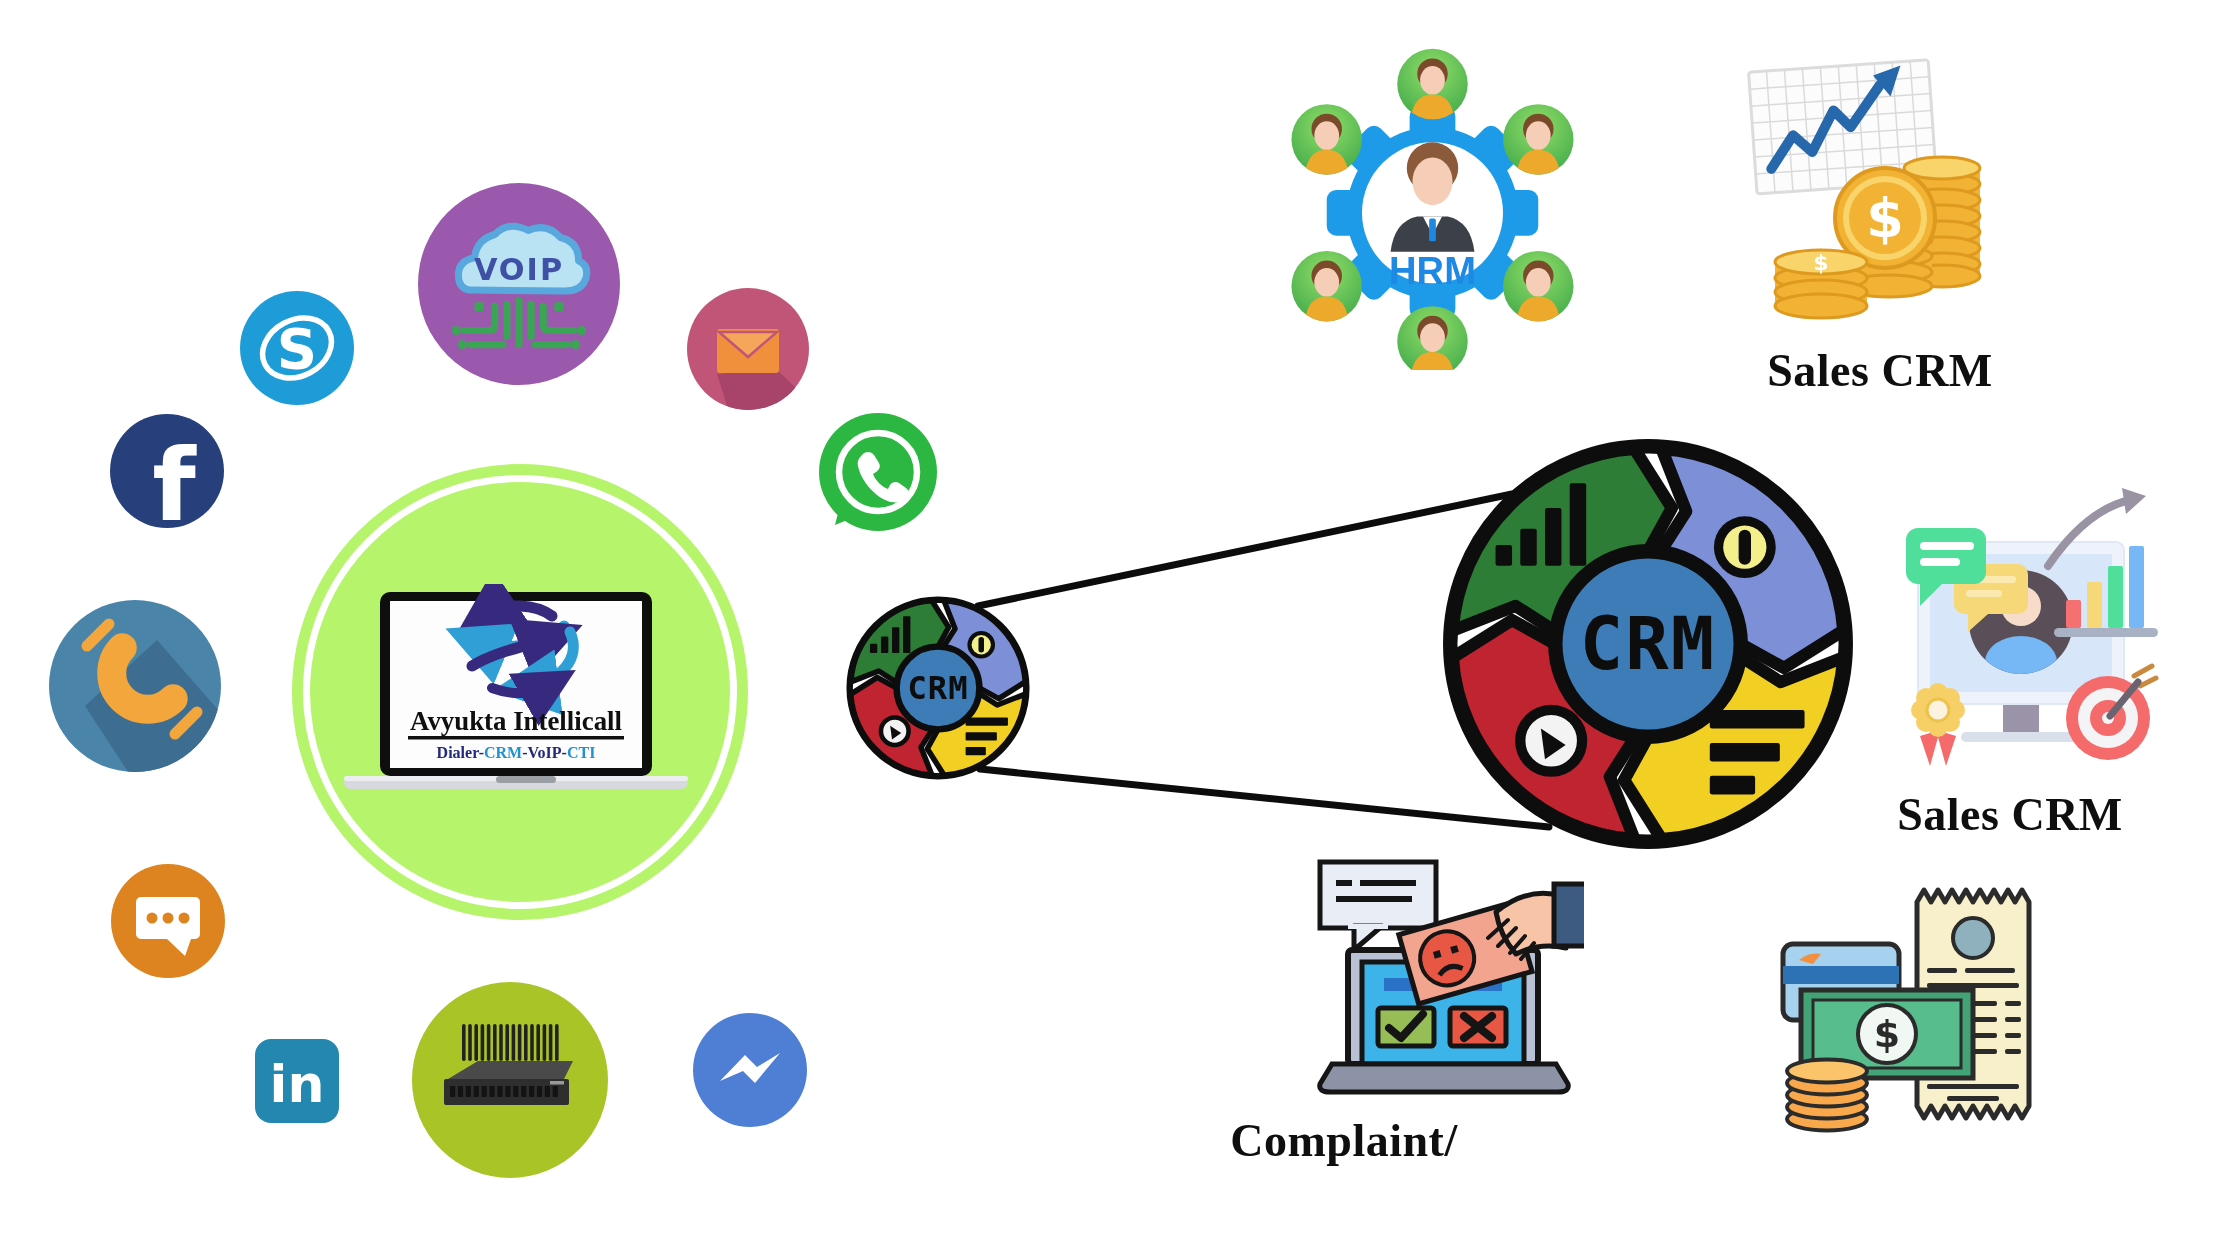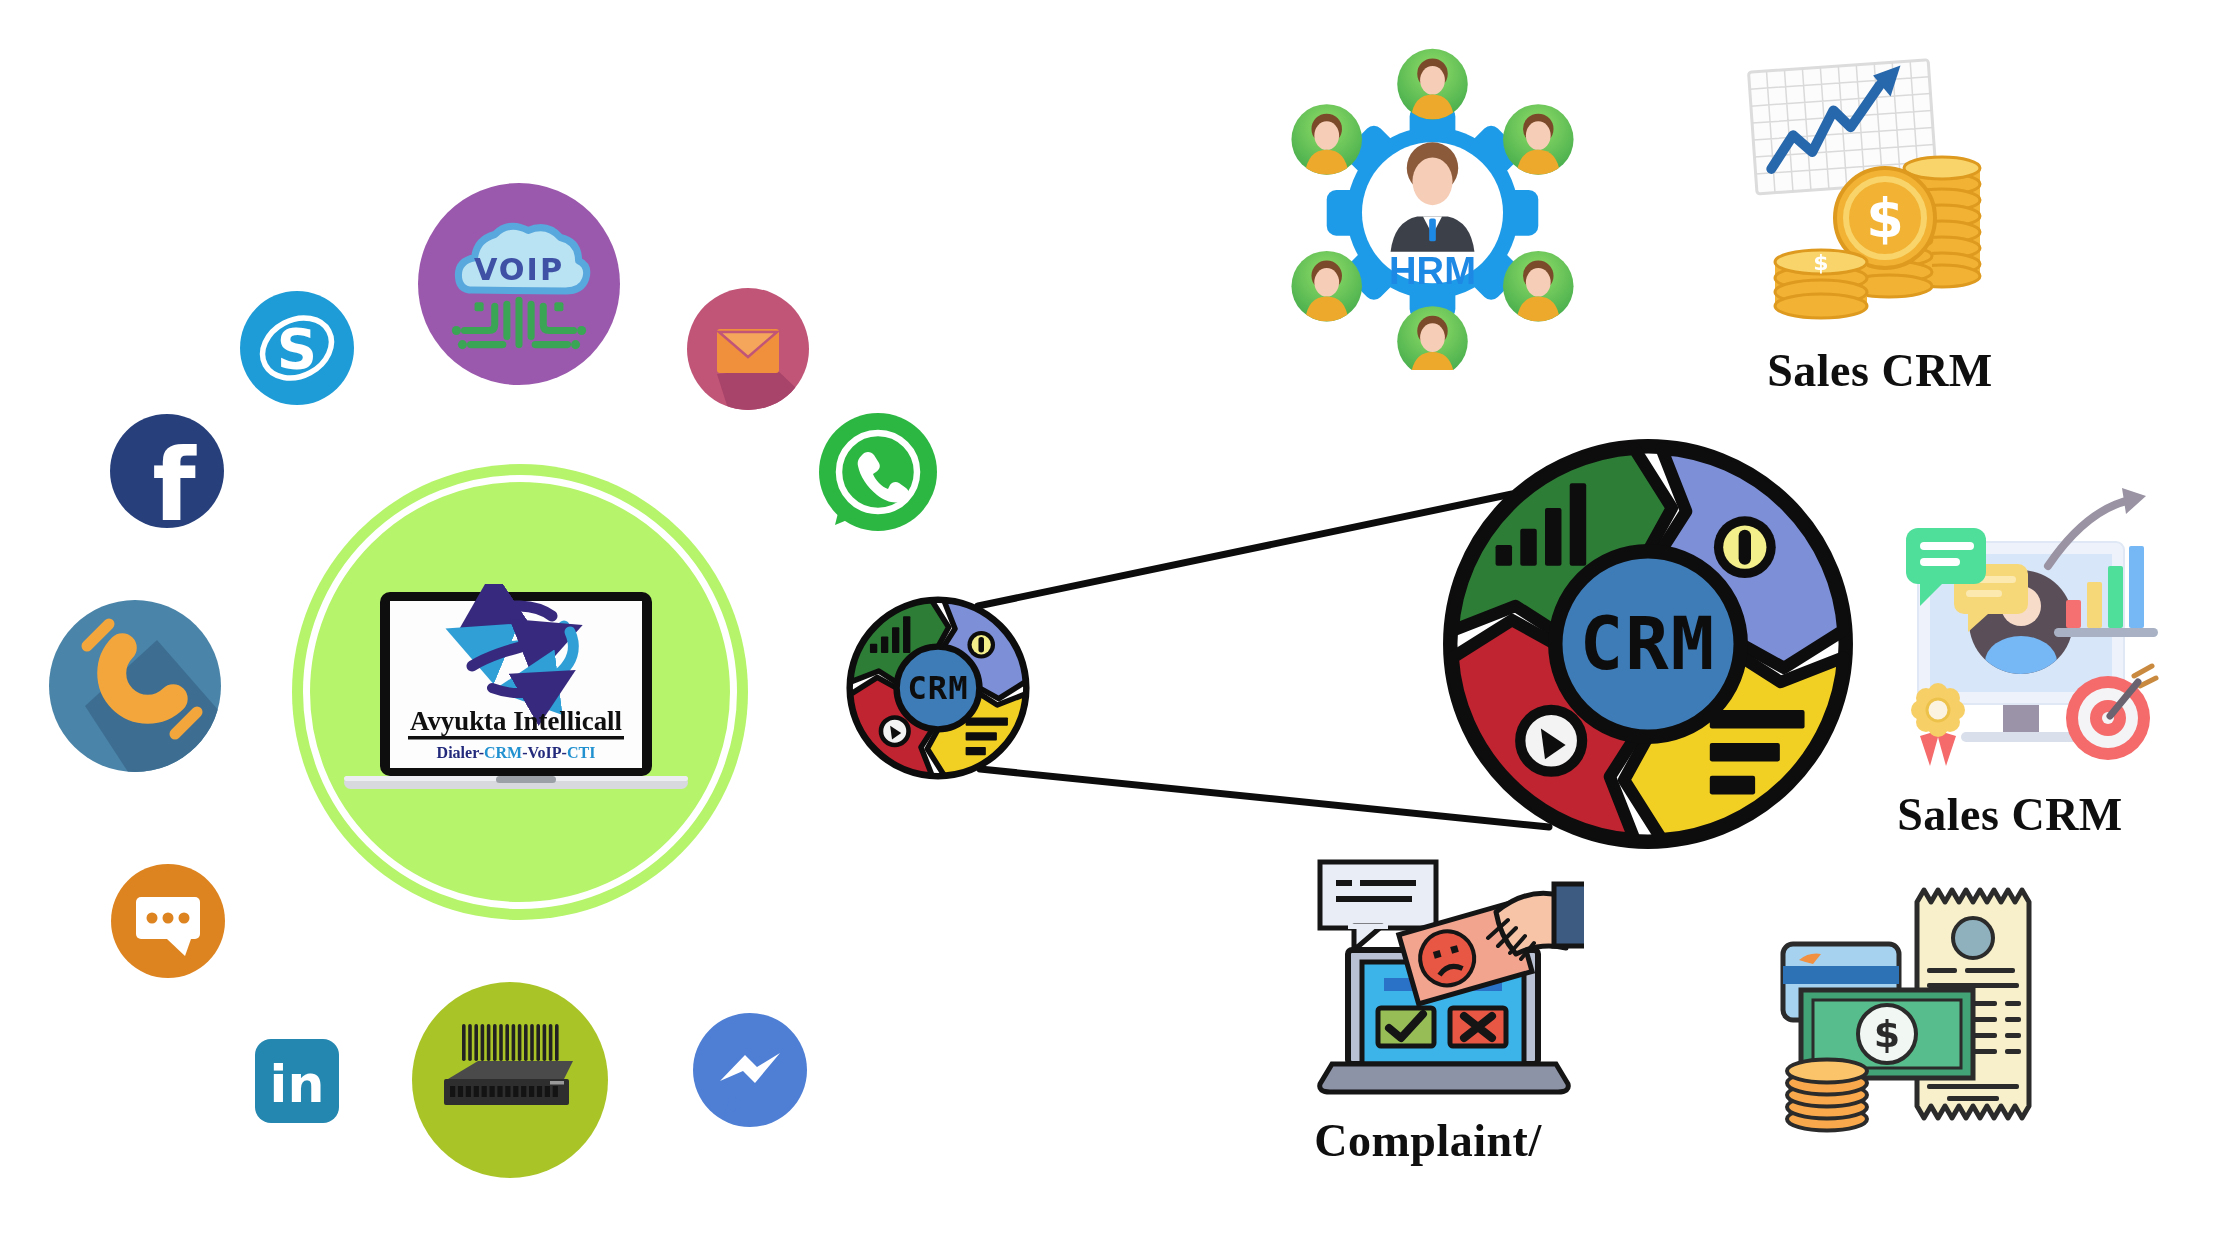--- a/index.html
+++ b/index.html
@@ -416,21 +416,21 @@
       <rect x="130" y="88" width="7" height="7" fill="#151515"></rect>
         <rect x="148" y="88" width="7" height="7" fill="#151515"></rect>
       <path d="M130,112 Q142,102 154,112" stroke="#151515" stroke-width="5" fill="none"></path>
     </g>
     <g>
       <path d="M192,56 Q224,30 258,40 L262,92 Q236,86 212,98 Q196,80 192,56 Z" fill="#f7c4a8" stroke="#151515" stroke-width="5" stroke-linejoin="round"></path>
       <path d="M204,64 L184,82 M212,72 L194,90 M221,80 L206,97 M230,87 L217,103" stroke="#151515" stroke-width="4" stroke-linecap="round"></path>
       <rect x="250" y="28" width="34" height="62" fill="#3d5a80" stroke="#151515" stroke-width="5"></rect>
     </g>
   </svg>
-  <div class="module-label" style="left:1428px;top:1114px">Complaint/</div>
+  <div class="module-label" style="left:1344px;top:1114px">Complaint/</div>
 
   <svg class="abs" style="left:1765px;top:874px" width="290" height="265" viewBox="0 0 290 265">
     <g>
       <rect x="18" y="70" width="116" height="76" rx="10" fill="#a6d2ef" stroke="#2b2b2b" stroke-width="5"></rect>
       <path d="M34,86 q10,-8 22,-6 l-8,10 q-8,-2 -14,-4 z" fill="#f09040"></path>
       <rect x="18" y="92" width="116" height="18" fill="#2d72b4"></rect>
       <circle cx="118" cy="126" r="10" fill="#f2b233" stroke="#2b2b2b" stroke-width="3"></circle>
     </g>
     <g>
       <path d="M152,28 L159,16 166,28 173,16 180,28 187,16 194,28 201,16 208,28 215,16 222,28 229,16 236,28 243,16 250,28 257,16 264,28

